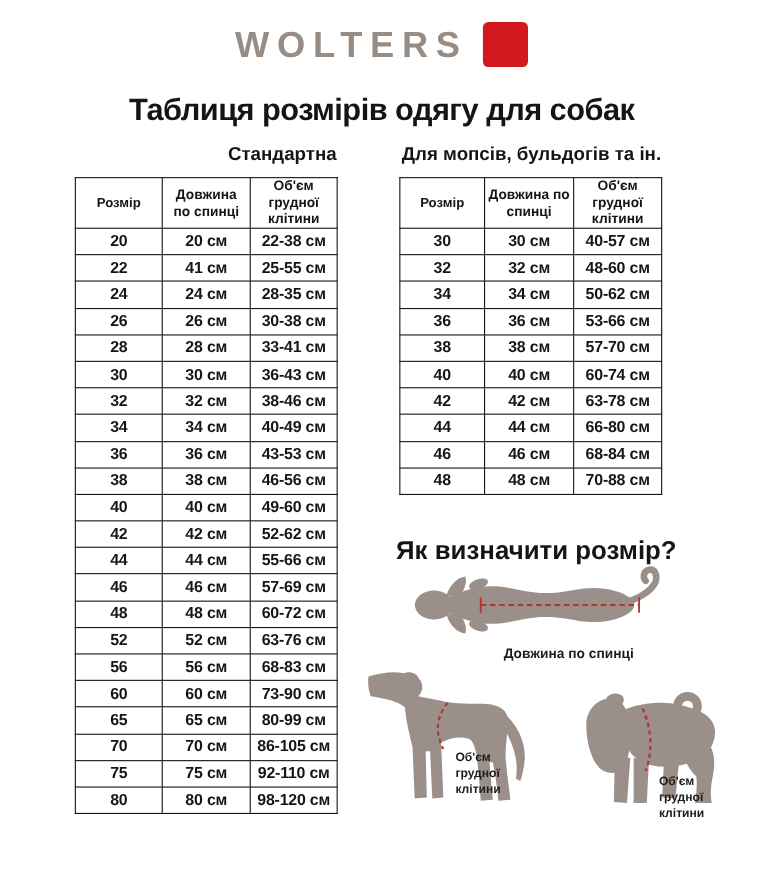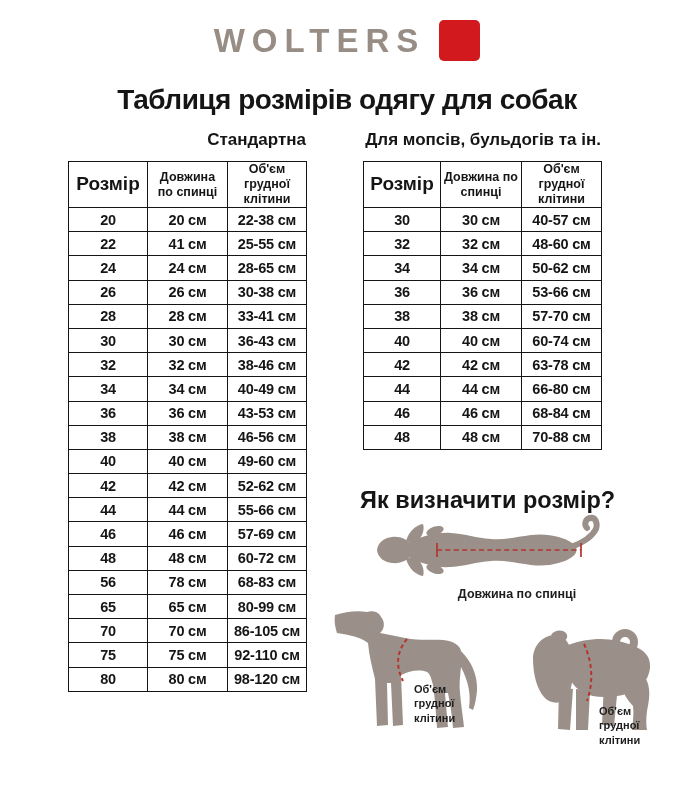--- a/index.html
+++ b/index.html
@@ -28,21 +28,21 @@
   .tbl-title.left{left:68px;}
   .tbl-title.right{left:363px;}
 
   
   .size-table{border-collapse:collapse;table-layout:fixed;background:#fff;}
   .size-table th,.size-table td{
     border:1.6px solid var(--ink);text-align:center;vertical-align:middle;
     font-weight:bold;color:var(--ink);padding:0;
   }
   .size-table th{font-size:12.5px;line-height:1.2;height:41px;padding:0 3px;}
-  .size-table th.col-size{font-size:19px;}
+  .size-table th.col-size{font-size:12px;}
   .size-table td{font-size:14.5px;height:24.2px;letter-spacing:-0.2px;}
   .tbl-wrap{position:absolute;top:161px;}
   .tbl-wrap.left{left:68px;}
   .tbl-wrap.right{left:363px;}
 
   
   .guide-title{position:absolute;left:360px;top:474px;width:246px;font-size:23.5px;font-weight:bold;white-space:nowrap;margin-top:13px;}
   .svg-abs{position:absolute;}
   .measure-caption{position:absolute;font-weight:bold;color:#1d1d1d;}
   .caption-back{left:437px;top:587px;width:160px;text-align:center;font-size:12.5px;}
@@ -86,21 +86,21 @@
             <td>22-38 см</td>
           </tr>
           <tr>
             <td>22</td>
             <td>41 см</td>
             <td>25-55 см</td>
           </tr>
           <tr>
             <td>24</td>
             <td>24 см</td>
-            <td>28-65 см</td>
+            <td>28-35 см</td>
           </tr>
           <tr>
             <td>26</td>
             <td>26 см</td>
             <td>30-38 см</td>
           </tr>
           <tr>
             <td>28</td>
             <td>28 см</td>
             <td>33-41 см</td>
@@ -149,23 +149,33 @@
             <td>46</td>
             <td>46 см</td>
             <td>57-69 см</td>
           </tr>
           <tr>
             <td>48</td>
             <td>48 см</td>
             <td>60-72 см</td>
           </tr>
           <tr>
+            <td>52</td>
+            <td>52 см</td>
+            <td>63-76 см</td>
+          </tr>
+          <tr>
             <td>56</td>
-            <td>78 см</td>
+            <td>56 см</td>
             <td>68-83 см</td>
+          </tr>
+          <tr>
+            <td>60</td>
+            <td>60 см</td>
+            <td>73-90 см</td>
           </tr>
           <tr>
             <td>65</td>
             <td>65 см</td>
             <td>80-99 см</td>
           </tr>
           <tr>
             <td>70</td>
             <td>70 см</td>
             <td>86-105 см</td>

